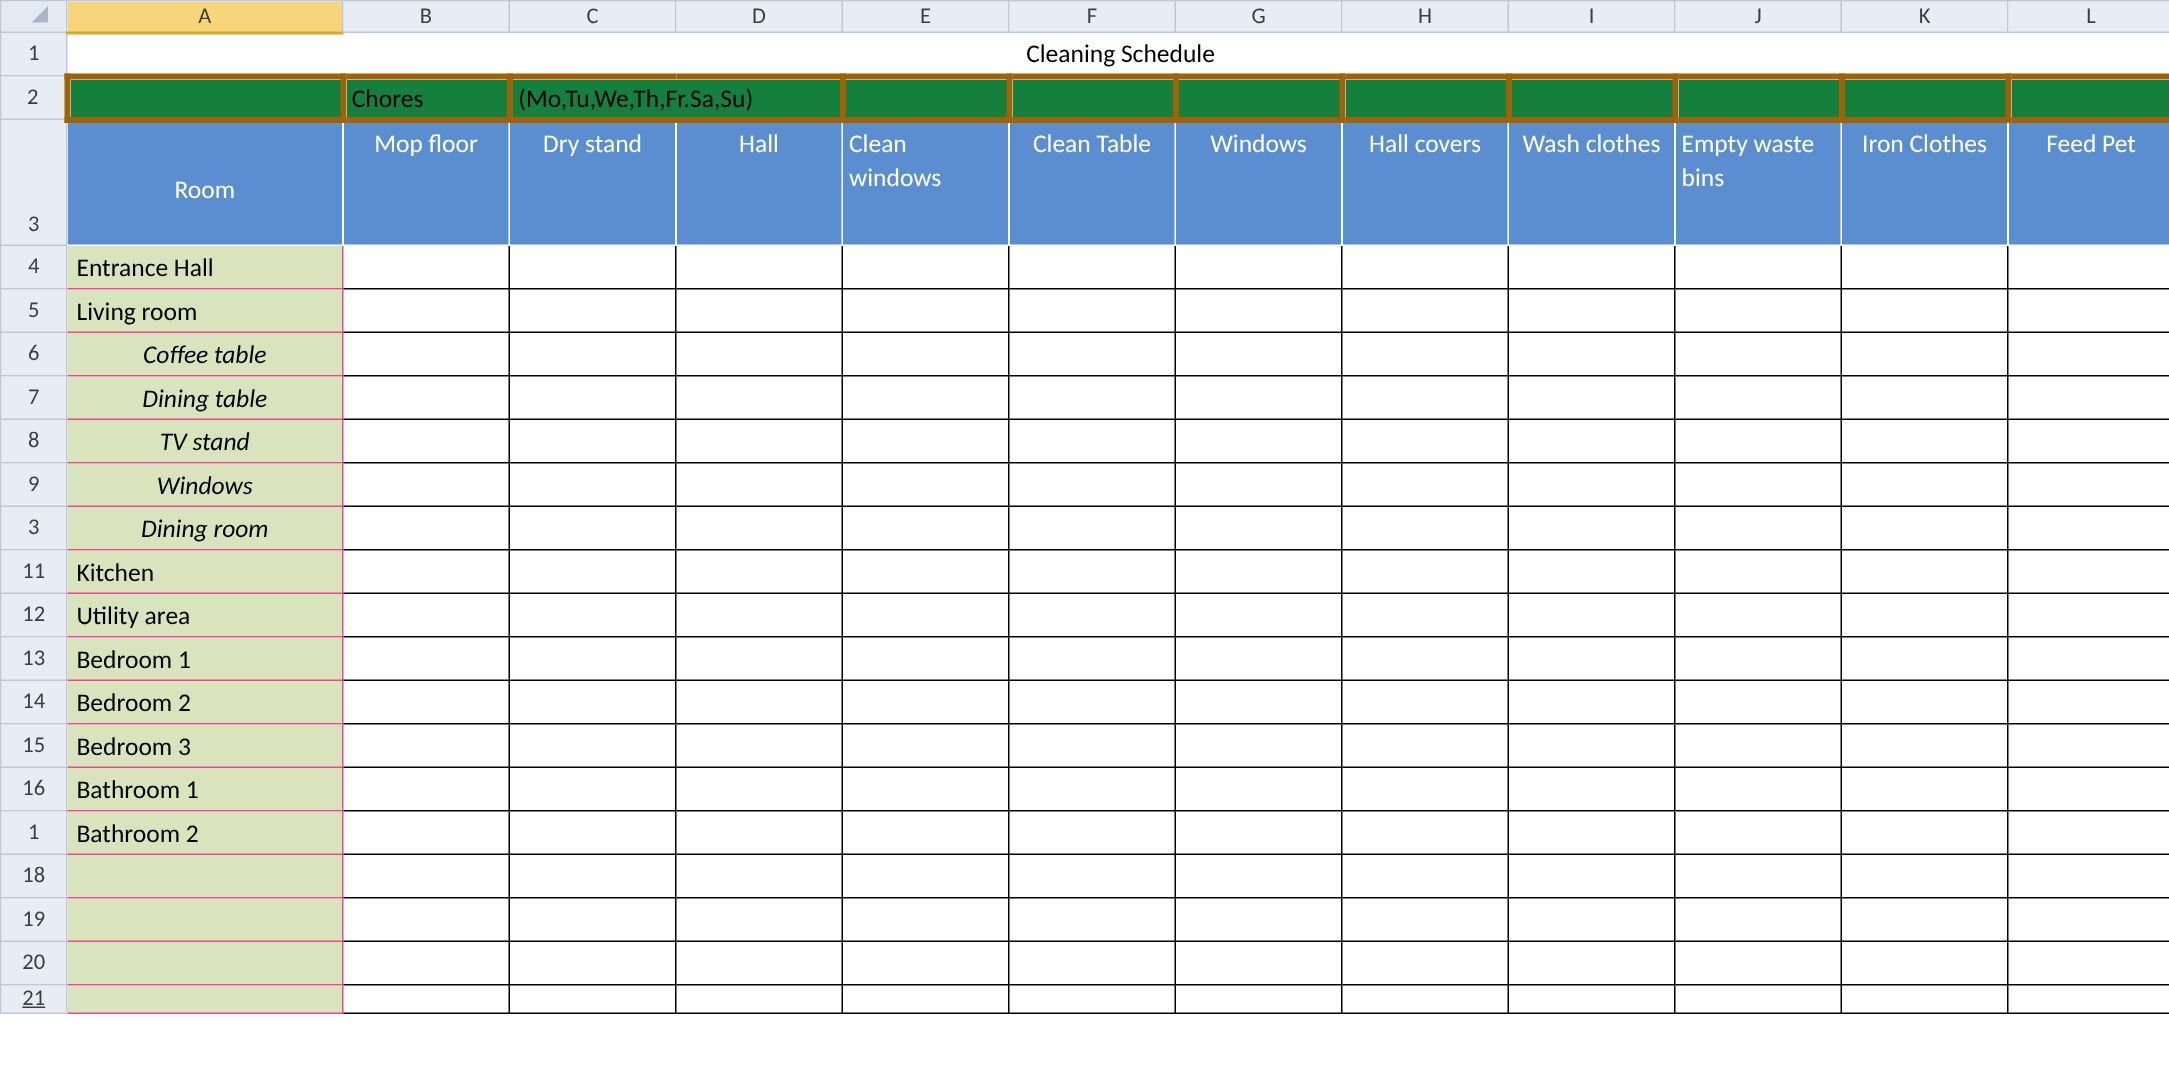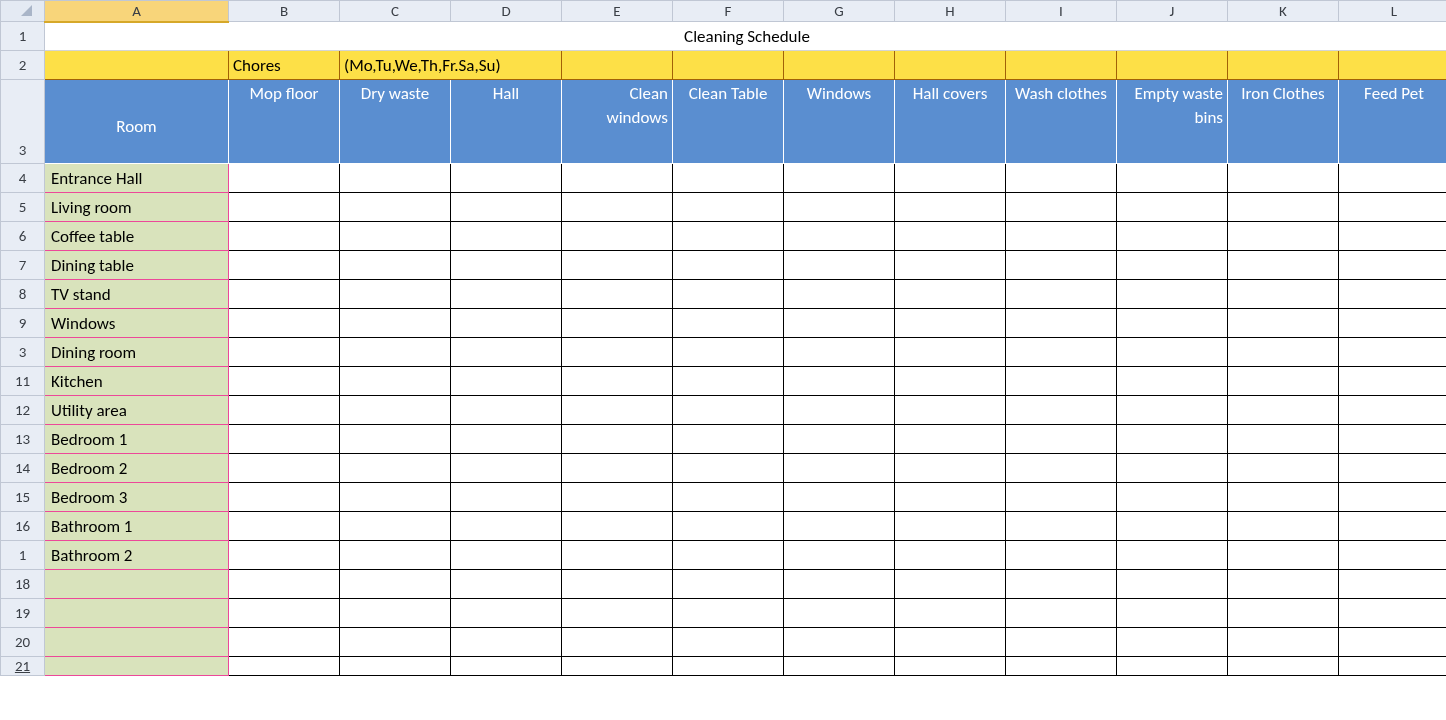--- a/index.html
+++ b/index.html
@@ -41,53 +41,53 @@
   .gutter.rowhead {
     text-align: center;
   }
   .cell-inner {
     padding: 2px 4px;
     height: 100%;
     display: flex;
     align-items: center;
   }
   .center { justify-content: center; text-align: center; }
-  .right  { justify-content: flex-start; text-align: right; }
+  .right  { justify-content: center; text-align: right; font-style: italic; }
   .left   { justify-content: flex-start; text-align: left; }
 
   
   .title-merge {
     background: #ffffff;
     border: 1px solid #d4d4d4;
     height: 29px;
   }
   .title-merge .cell-inner {
     justify-content: center;
     font-weight: 400;
   }
 
   
   .row2 {
-    background: #fde047;
-    border: 1px solid #a16207;
+    background: #15803d;
+    border: 4px solid #a16207;
     height: 29px;
   }
 
   
   .bluehdr {
     background: #5a8ed0;
     color: #ffffff;
     border: 1px solid #ffffff;
     height: 84px;
     vertical-align: top;
   }
   .bluehdr .cell-inner {
     justify-content: center;
     align-items: flex-start;
-    text-align: right;
+    text-align: left;
     padding-top: 6px;
     white-space: normal;
     line-height: 1.4;
   }
   .bluehdr.first {
     vertical-align: middle;
   }
   .bluehdr.first .cell-inner {
     align-items: center;
     padding-top: 12px;
@@ -217,21 +217,21 @@
             <span>Room</span>
           </div>
         </td>
         <td class="bluehdr">
           <div class="cell-inner">
             <span>Mop floor</span>
           </div>
         </td>
         <td class="bluehdr">
           <div class="cell-inner">
-            <span>Dry waste</span>
+            <span>Dry stand</span>
           </div>
         </td>
         <td class="bluehdr">
           <div class="cell-inner">
             <span>Hall</span>
           </div>
         </td>
         <td class="bluehdr">
           <div class="cell-inner">
             <span>Clean windows</span>

